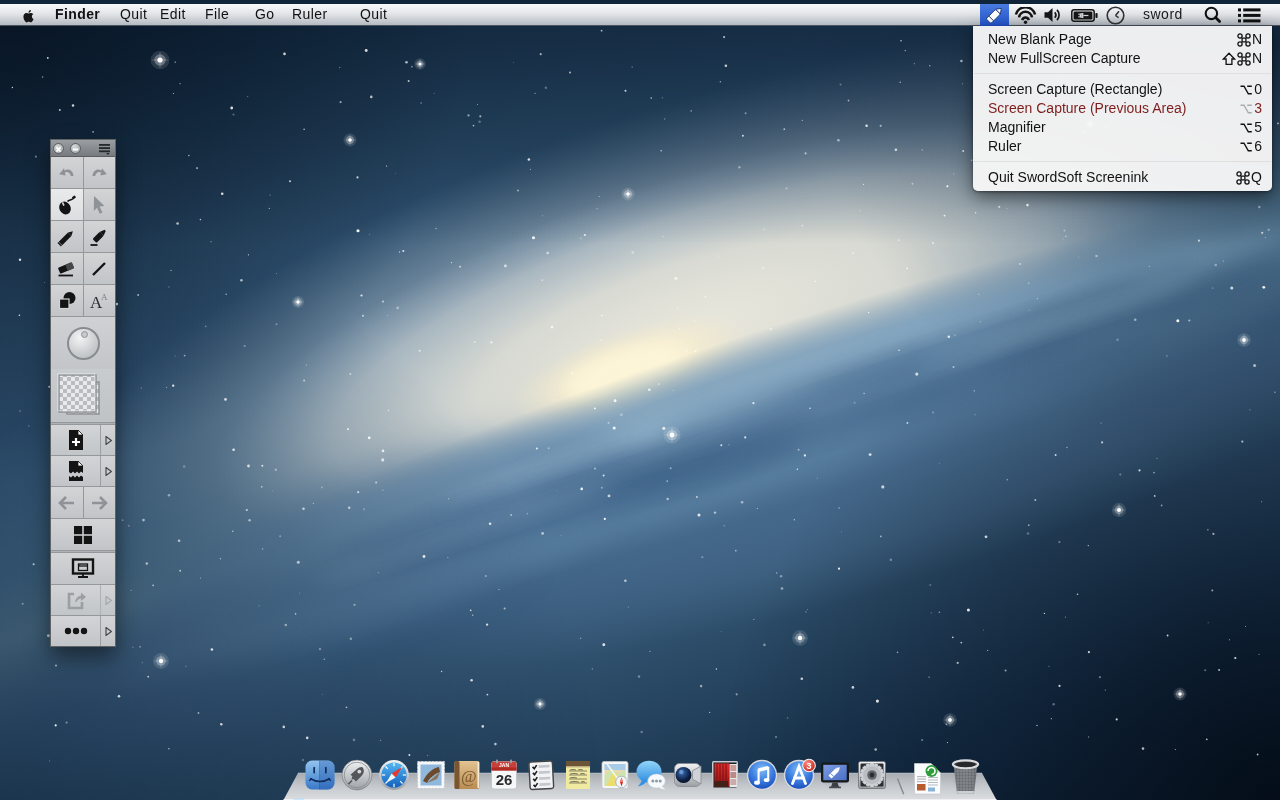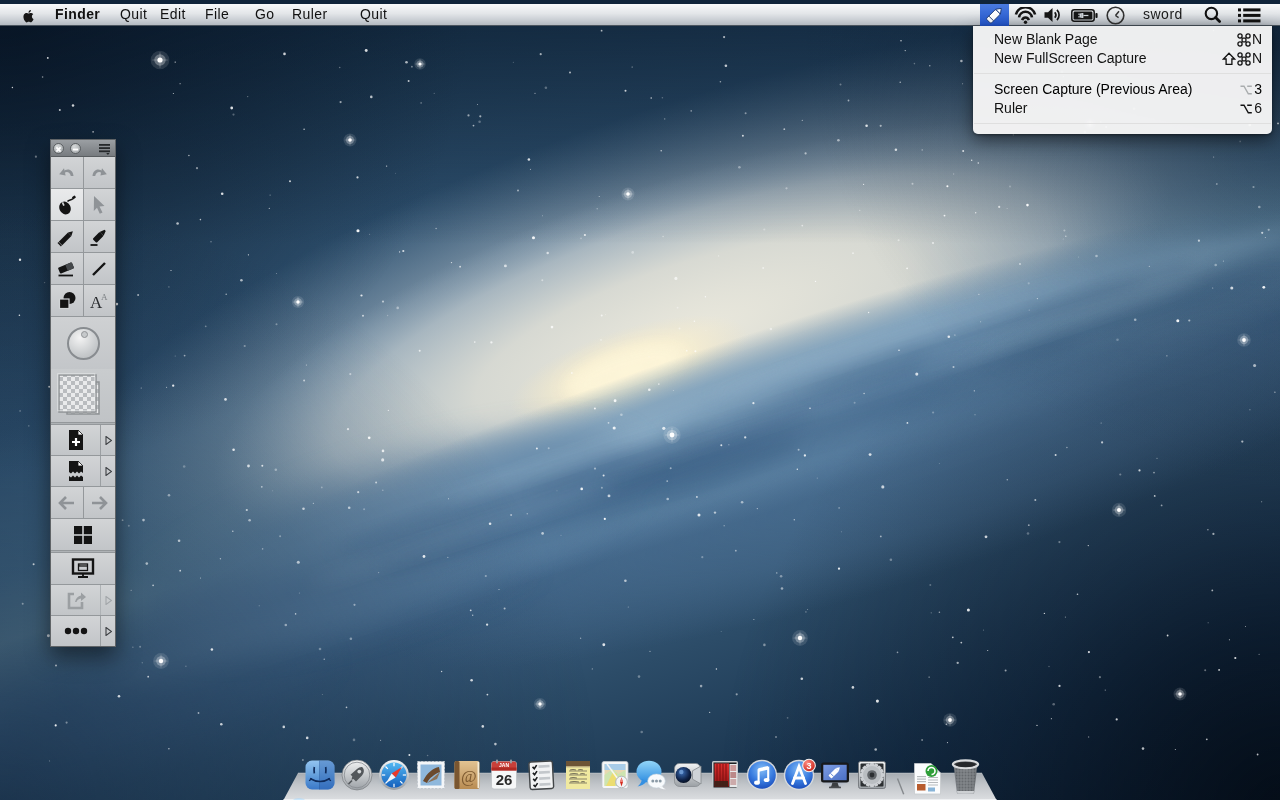--- a/index.html
+++ b/index.html
@@ -6,22 +6,22 @@
 #stage{position:absolute;top:4px;left:0;width:1190px;height:800px}
 #wall{position:absolute;top:0;left:0}
 #menubar{position:absolute;top:0;left:0;width:1280px;height:22px;
  background:linear-gradient(180deg,#f8f9fa 0%,#e3e6e9 45%,#c6cbd1 80%,#b4bac1 100%);
  border-bottom:1px solid #4a545e}
 .mt{position:absolute;top:0;height:22px;line-height:21px;font-size:14px;color:#111;letter-spacing:.4px}
 .mtb{font-weight:bold}
 #pencilbox{position:absolute;left:980px;top:0;width:29px;height:22px;background:linear-gradient(#4a7be0,#2255cc)}
 #dd{position:absolute;left:973px;top:22px;width:299px;background:rgba(247,247,247,.96);
  border-radius:0 0 5px 5px;box-shadow:0 6px 18px rgba(0,0,0,.5),0 1px 3px rgba(0,0,0,.4);padding:4px 0}
-.mi{height:19px;line-height:19px;padding-left:21px;font-size:14px;color:#121212;position:relative;white-space:nowrap}
-.mi.dis{color:#000000}
+.mi{height:19px;line-height:19px;padding-left:15px;font-size:14px;color:#121212;position:relative;white-space:nowrap}
+.mi.dis{color:#7f1d1d}
 .sc{position:absolute;right:10px;top:0;height:19px;display:flex;align-items:center;gap:1px;font-size:14px}
 .sep{height:12px;position:relative}
 .sep:after{content:'';position:absolute;left:1px;right:1px;top:5px;height:1px;background:#dfdfdf}
 </style></head>
 <body>
 <div id="stage">
 <svg id="wall" width="1280" height="800" viewBox="0 0 1280 800">
 <defs>
  <linearGradient id="skyR" x1="0" y1="-400" x2="0" y2="1000" gradientUnits="userSpaceOnUse">
   <stop offset="0" stop-color="#081422"></stop>
@@ -815,33 +815,55 @@
           <svg width="14" height="14" viewBox="0 0 14 14" fill="none" stroke="#121212" stroke-width="1.3">
             <circle cx="3" cy="3" r="2.1"></circle>
             <circle cx="11" cy="3" r="2.1"></circle>
             <circle cx="3" cy="11" r="2.1"></circle>
             <circle cx="11" cy="11" r="2.1"></circle>
             <path d="M5.1 5.1 h3.8 v3.8 h-3.8 z"></path>
           </svg>
           <span>N</span>
         </span></div>
  <div class="sep"></div>
+ <div class="mi">Screen Capture (Rectangle)<span class="sc">
+          <svg width="14" height="14" viewBox="0 0 14 14" fill="none" stroke="#121212" stroke-width="1.4">
+            <path d="M1.5 3.2 H5 L9.3 10.8 H12.8 M8.2 3.2 H12.8"></path>
+          </svg>
+          <span>0</span>
+        </span></div>
  <div class="mi dis">Screen Capture (Previous Area)<span class="sc">
           <svg width="14" height="14" viewBox="0 0 14 14" fill="none" stroke="#a9acae" stroke-width="1.4">
             <path d="M1.5 3.2 H5 L9.3 10.8 H12.8 M8.2 3.2 H12.8"></path>
           </svg>
           <span>3</span>
+        </span></div>
+ <div class="mi">Magnifier<span class="sc">
+          <svg width="14" height="14" viewBox="0 0 14 14" fill="none" stroke="#121212" stroke-width="1.4">
+            <path d="M1.5 3.2 H5 L9.3 10.8 H12.8 M8.2 3.2 H12.8"></path>
+          </svg>
+          <span>5</span>
         </span></div>
  <div class="mi">Ruler<span class="sc">
           <svg width="14" height="14" viewBox="0 0 14 14" fill="none" stroke="#121212" stroke-width="1.4">
             <path d="M1.5 3.2 H5 L9.3 10.8 H12.8 M8.2 3.2 H12.8"></path>
           </svg>
           <span>6</span>
         </span></div>
  <div class="sep"></div>
+ <div class="mi">Quit SwordSoft Screenink<span class="sc">
+          <svg width="14" height="14" viewBox="0 0 14 14" fill="none" stroke="#121212" stroke-width="1.3">
+            <circle cx="3" cy="3" r="2.1"></circle>
+            <circle cx="11" cy="3" r="2.1"></circle>
+            <circle cx="3" cy="11" r="2.1"></circle>
+            <circle cx="11" cy="11" r="2.1"></circle>
+            <path d="M5.1 5.1 h3.8 v3.8 h-3.8 z"></path>
+          </svg>
+          <span>Q</span>
+        </span></div>
 </div>
 <style>
 #pal{position:absolute;left:50px;top:135px;width:66px;background:#c6cacd;border:1px solid #606467;box-shadow:0 10px 22px rgba(0,0,0,.5)}
 #palbar{height:17px;background:linear-gradient(#9b9fa3,#777b7f);position:relative;border-bottom:1px solid #595d60}
 .pb{position:absolute;top:3px;width:11px;height:11px;border-radius:50%;background:radial-gradient(circle at 35% 30%,#d6d9da,#9da1a4);border:1px solid #5c6063;color:#fff;font-size:9px;line-height:9px;text-align:center}
 .prow{display:flex;border-bottom:1px solid #94989b;background:linear-gradient(#d2d4d6,#c2c5c8)}
 .pcell{flex:1;display:flex;align-items:center;justify-content:center;position:relative}
 .pcell+.pcell{border-left:1px solid #94989b}
 .sel{background:linear-gradient(#e9eaeb,#dcdee0)}
 .arrowstrip{flex:0 0 15px;border-left:1px solid #9b9fa2;display:flex;align-items:center;justify-content:center}

